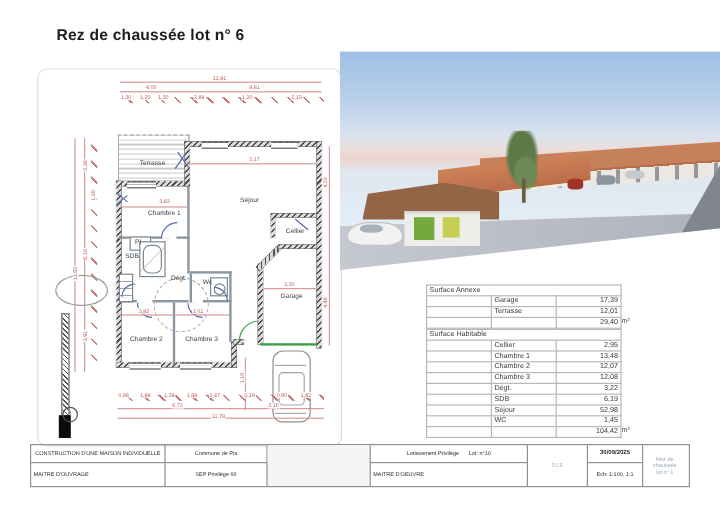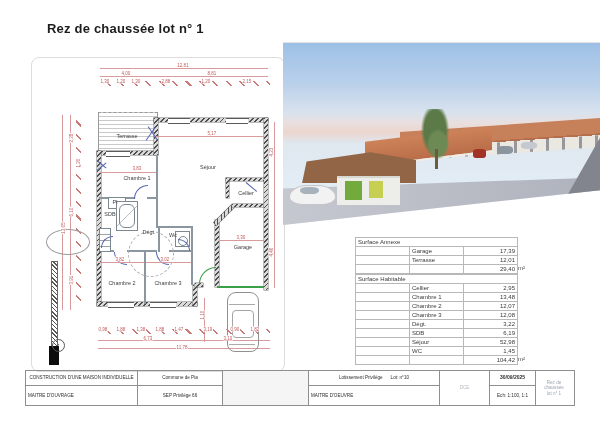--- a/index.html
+++ b/index.html
@@ -84,21 +84,21 @@
   .tblock .nob{border-right:none;}
   .tblock .gray{color:#b4bac2;}
   .tblock .logo{background:#f5f5f5;}
   .tblock .blue{color:#9aa6b4;flex-direction:column;}
   .tblock .bolddate{font-weight:bold;font-size:5px;}
   .tblock .lotrow{gap:8px;}
 </style>
 </head>
 <body>
 
-<div class="pagetitle">Rez de chaussée lot n° 1</div>
+<div class="pagetitle">Rez de chaussée lot n° 6</div>
 
 <div class="abs" style="left:0;top:0;width:600px;height:425px;">
   <div class="sheetframe"></div>
 
   <div class="deck"></div>
 
   <div class="w" style="left:97px;top:151px;width:61px;height:4px;"></div>
   <div class="w" style="left:154px;top:118px;width:114px;height:4px;"></div>
   <div class="w" style="left:154px;top:118px;width:4px;height:37px;"></div>
   <div class="w" style="left:97px;top:151px;width:4px;height:155px;"></div>

